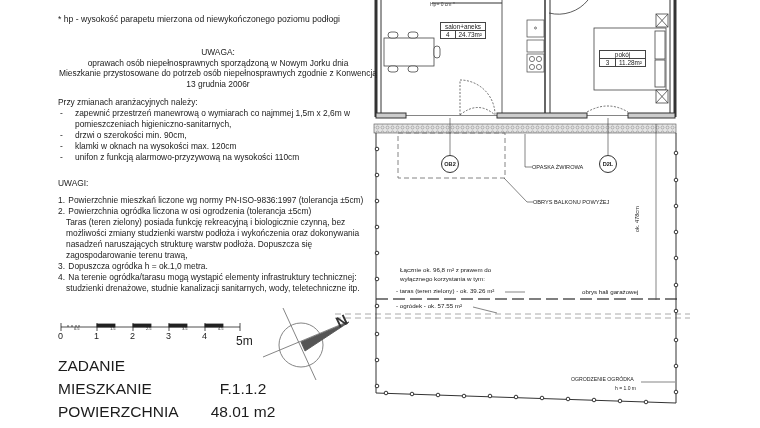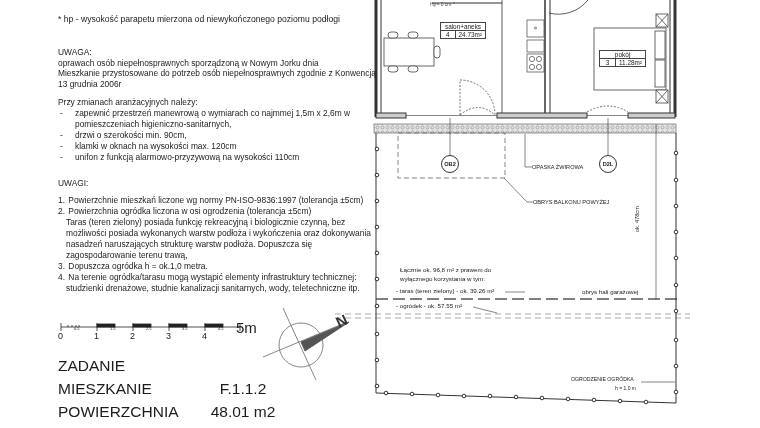--- a/index.html
+++ b/index.html
@@ -1,19 +1,19 @@
 <!DOCTYPE html>
 <html><head>
 <meta charset="utf-8">
 <style>
   html, body { margin: 0; padding: 0; background: #ffffff; }
   body { width: 760px; height: 428px; position: relative; overflow: hidden; font-family: "Liberation Sans", sans-serif; color: #222; }
   .hp-line { position: absolute; left: 145px; top: 2px; font-size: 5px; color: #444; }
   .footnote { position: absolute; left: 58px; top: 14px; font-size: 8.6px; }
-  .uwaga-block { position: absolute; left: 58px; top: 47px; width: 320px; font-size: 8.4px; line-height: 10.6px; }
+  .uwaga-block { position: absolute; left: 58px; top: 47px; width: 320px; font-size: 8.4px; line-height: 10.6px; text-align: center; }
   .przy-block { position: absolute; left: 58px; top: 97px; width: 320px; font-size: 8.4px; line-height: 11px; }
   .przy-block ul { list-style: none; margin: 0; padding: 0; }
   .przy-block li { position: relative; padding-left: 17px; }
   .przy-block li::before { content: "-"; position: absolute; left: 2px; }
   .uwagi-block { position: absolute; left: 58px; top: 178px; width: 320px; font-size: 8.4px; line-height: 11px; }
   .uwagi-block ol { margin: 0; padding: 0; list-style: none; }
   .uwagi-block li .num { display: inline-block; width: 8px; }
   .uwagi-block .cont { padding-left: 8px; }
   .summary { position: absolute; left: 58px; top: 354px; font-size: 15.5px; line-height: 23px; color: #1c1c1c; }
   .summary .row { display: flex; }
@@ -198,38 +198,38 @@
     <li>unifon z funkcją alarmowo-przyzywową na wysokości 110cm</li>
   </ul>
 </div>
 
 <div class="uwagi-block">
   <div style="margin-bottom:6px;">UWAGI:</div>
   <ol>
     <li><span class="num">1.</span> <span>Powierzchnie mieszkań liczone wg normy PN-ISO-9836:1997 (tolerancja ±5cm)</span></li>
     <li><span class="num">2.</span> <span>Powierzchnia ogródka liczona w osi ogrodzenia (tolerancja ±5cm)</span>
       <div class="cont">Taras (teren zielony) posiada funkcję rekreacyjną i biologicznie czynną, bez</div>
-      <div class="cont">możliwości posiada wykonanych warstw podłoża i wykończenia oraz dokonywania</div>
+      <div class="cont">możliwości zmiany studzienki warstw podłoża i wykończenia oraz dokonywania</div>
       <div class="cont">nasadzeń naruszających strukturę warstw podłoża. Dopuszcza się</div>
       <div class="cont">zagospodarowanie terenu trawą,</div>
     </li>
     <li><span class="num">3.</span> <span>Dopuszcza ogródka h = ok.1,0 metra.</span></li>
     <li><span class="num">4.</span> <span>Na terenie ogródka/tarasu mogą wystąpić elementy infrastruktury technicznej:</span>
       <div class="cont">studzienki drenażowe, studnie kanalizacji sanitarnych, wody, teletechniczne itp.</div>
     </li>
   </ol>
 </div>
 
 <div>
   <span class="plan-label" style="left:58px;top:331px;font-size:9px;">0</span>
   <span class="plan-label" style="left:94px;top:331px;font-size:9px;">1</span>
   <span class="plan-label" style="left:130px;top:331px;font-size:9px;">2</span>
   <span class="plan-label" style="left:166px;top:331px;font-size:9px;">3</span>
   <span class="plan-label" style="left:202px;top:331px;font-size:9px;">4</span>
-  <span class="plan-label" style="left:236px;top:319px;font-size:15px;">5m</span>
+  <span class="plan-label" style="left:236px;top:334px;font-size:12px;">5m</span>
   <span class="plan-label" style="left:74px;top:326px;font-size:4px;">0.5</span>
   <span class="plan-label" style="left:110px;top:326px;font-size:4px;">1.5</span>
   <span class="plan-label" style="left:146px;top:326px;font-size:4px;">2.5</span>
   <span class="plan-label" style="left:182px;top:326px;font-size:4px;">3.5</span>
   <span class="plan-label" style="left:218px;top:326px;font-size:4px;">4.5</span>
 </div>
 
 <div class="summary">
   <div class="row">
       <span class="label">ZADANIE</span>

